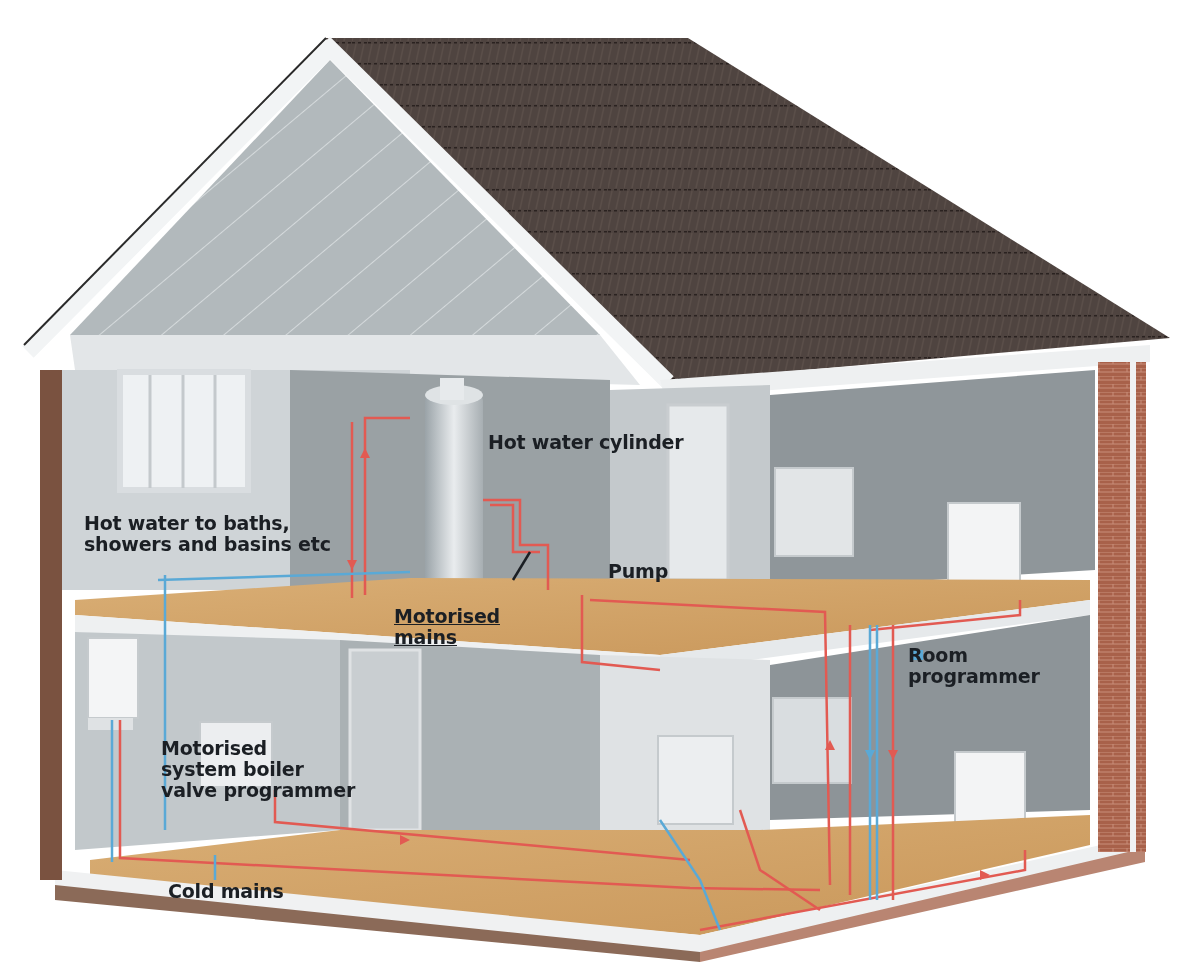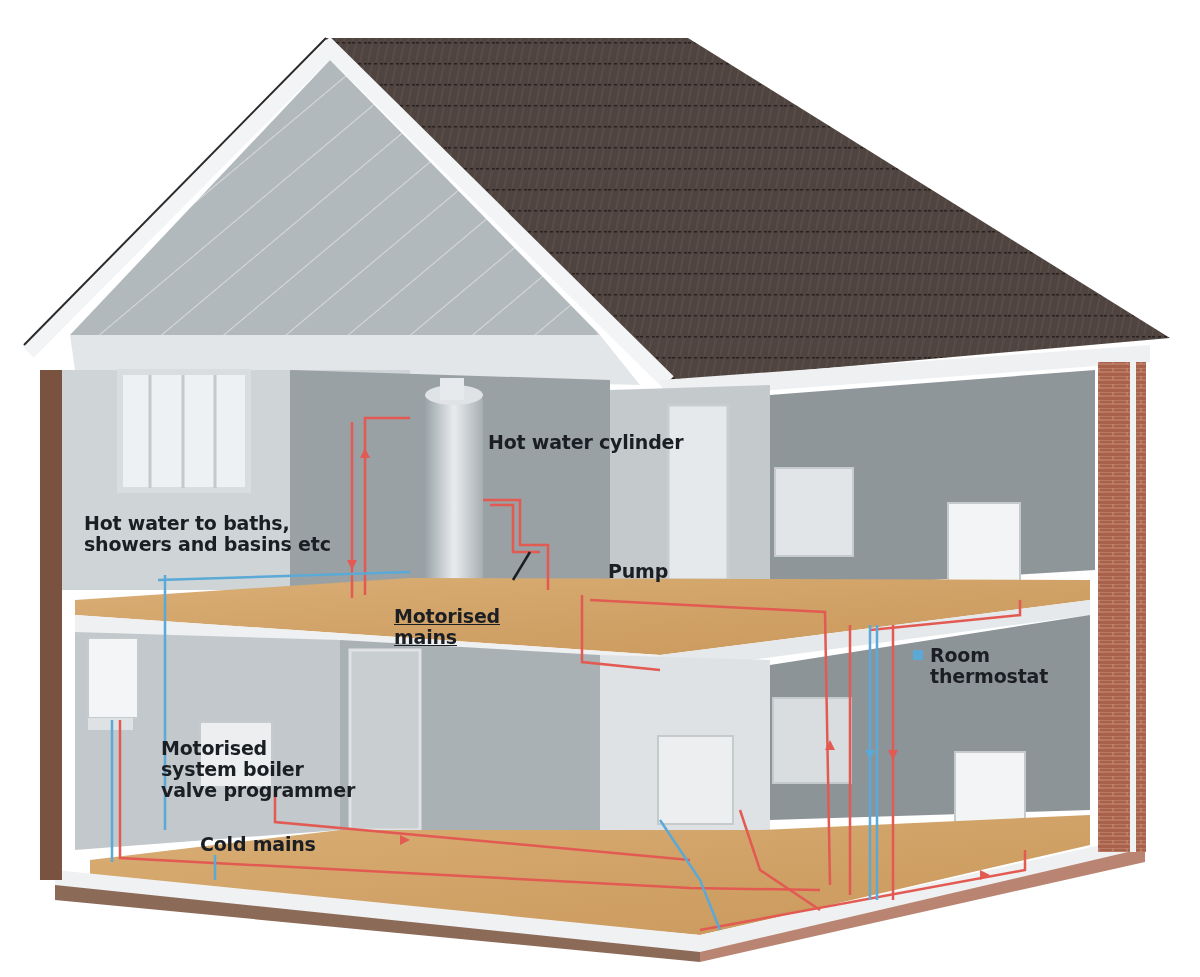--- a/index.html
+++ b/index.html
@@ -155,24 +155,24 @@
   <span>Hot water to baths,</span>
   <span>showers and basins etc</span>
 </div>
 <div class="label" style="left:608px; top:561px;">
   <span>Pump</span>
 </div>
 <div class="label" style="left:394px; top:606px;text-decoration:underline;">
   <span>Motorised</span>
   <span>mains</span>
 </div>
-<div class="label" style="left:930px; top:645px;">
+<div class="label" style="left:908px; top:645px;">
   <span>Room</span>
-  <span>thermostat</span>
+  <span>programmer</span>
 </div>
 <div class="label" style="left:161px; top:738px;">
   <span>Motorised</span>
   <span>system boiler</span>
   <span>valve programmer</span>
 </div>
-<div class="label" style="left:168px; top:834px;margin-left:32px;">
+<div class="label" style="left:168px; top:881px;">
   <span>Cold mains</span>
 </div>
 
 </body></html>

